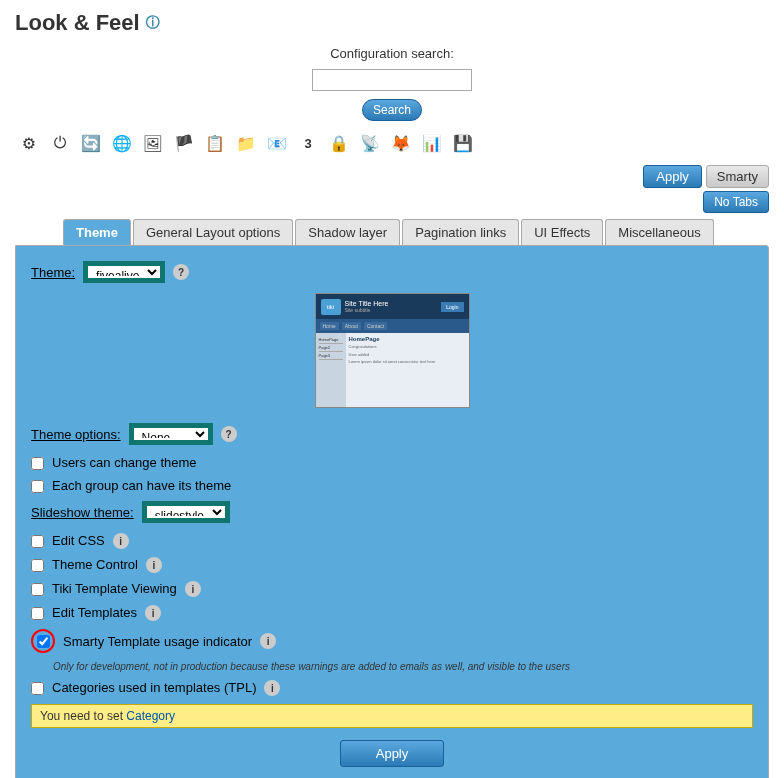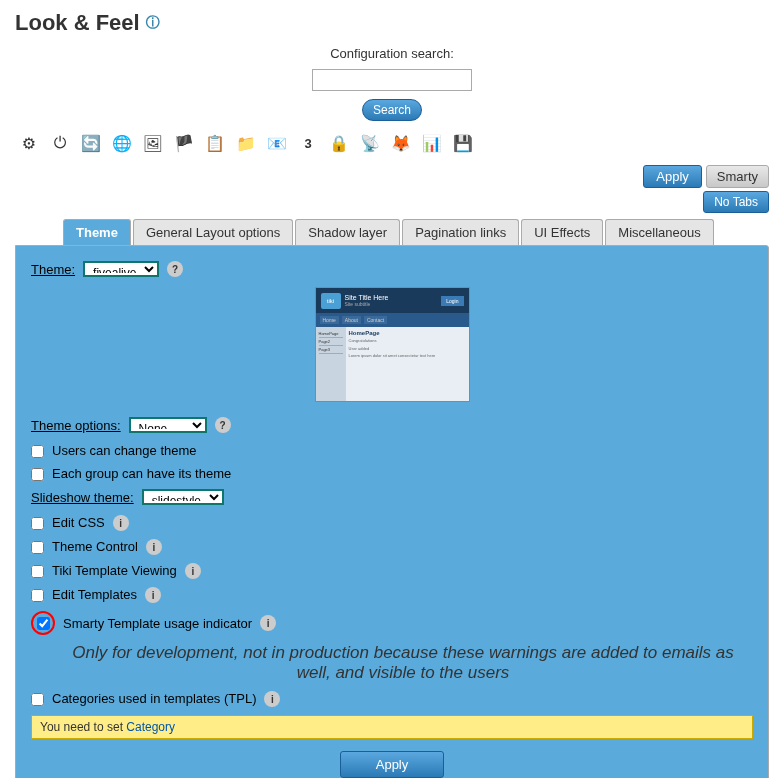--- a/index.html
+++ b/index.html
@@ -24,42 +24,42 @@
     .btn-notabs { background: linear-gradient(to bottom, #5ba8e0, #2b7ab5); color: #fff; border: 1px solid #1a5e9a; padding: 3px 10px; cursor: pointer; font-size: 12px; border-radius: 3px; }
 
     .tabs-row { display: flex; gap: 2px; margin-bottom: 0; padding-left: 48px; }
     .tab { padding: 5px 12px; border: 1px solid #aaa; border-bottom: none; cursor: pointer; font-size: 13px; background: #e5e5e5; border-radius: 3px 3px 0 0; color: #333; }
     .tab.active { background: #5aabdc; color: #fff; font-weight: bold; }
 
     .main-panel { background: #5aabdc; border: 1px solid #aaa; padding: 15px; border-radius: 0 3px 3px 3px; min-height: 530px; }
 
     .form-row { display: flex; align-items: center; gap: 8px; margin-bottom: 10px; }
     .form-label { font-size: 13px; color: #000; font-weight: normal; text-decoration: underline; }
-    select.form-select { border: 2px solid #0f766e; padding: 2px 4px; height: 16px; font-size: 12px; background: #fff; }
+    select.form-select { border: 5px solid #0f766e; padding: 2px 4px; height: 22px; font-size: 12px; background: #fff; }
     .help-circle { display: inline-flex; align-items: center; justify-content: center; width: 16px; height: 16px; background: #ccc; border-radius: 50%; font-size: 10px; cursor: pointer; color: #333; font-weight: bold; }
 
     .theme-preview { margin: 10px auto 15px auto; display: block; width: 155px; height: 115px; border: 1px solid #888; background: #fff; overflow: hidden; position: relative; }
     .preview-header { background: #1a3a5c; height: 25px; display: flex; align-items: center; padding: 0 5px; gap: 4px; }
     .preview-logo { width: 20px; height: 16px; background: #4a9fd4; border-radius: 2px; display: flex; align-items: center; justify-content: center; font-size: 7px; color: #fff; }
     .preview-title { font-size: 7px; color: #fff; }
     .preview-subtitle { font-size: 5px; color: #aaa; }
     .preview-nav { background: #2a5a8c; height: 14px; display: flex; align-items: center; padding: 0 4px; gap: 3px; }
     .preview-nav-item { font-size: 5px; color: #ccc; background: #3a6a9c; padding: 1px 3px; }
     .preview-body { background: #e8eef4; display: flex; height: 76px; }
     .preview-sidebar { width: 30px; background: #c8d4e0; padding: 3px; }
     .preview-sidebar-item { font-size: 4px; color: #333; padding: 1px 0; border-bottom: 1px solid #aaa; }
     .preview-content { flex: 1; padding: 3px; }
     .preview-content-title { font-size: 6px; color: #1a3a5c; font-weight: bold; margin-bottom: 2px; }
     .preview-content-text { font-size: 4px; color: #666; line-height: 1.3; }
 
     .checkbox-row { display: flex; align-items: flex-start; gap: 8px; margin-bottom: 8px; }
     .checkbox-row input[type=checkbox] { margin-top: 2px; cursor: pointer; }
     .checkbox-label { font-size: 13px; color: #000; }
 
-    .warning-text { font-size: 17px; color: #333; font-style: italic; margin-left: 22px; margin-bottom: 8px; text-align: center; }
+    .warning-text { font-size: 10px; color: #333; font-style: italic; margin-left: 22px; margin-bottom: 8px; }
 
     .category-warning { background: #ffee88; border: 1px solid #ccaa00; padding: 4px 8px; margin-top: 4px; font-size: 12px; }
     .category-warning a { color: #0055aa; text-decoration: none; }
 
     .bottom-apply-row { display: flex; justify-content: center; margin-top: 12px; }
     .btn-apply-bottom { background: linear-gradient(to bottom, #5ba8e0, #2b7ab5); color: #fff; border: 1px solid #1a5e9a; padding: 5px 35px; cursor: pointer; font-size: 13px; border-radius: 3px; }
 
     .slideshow-row { display: flex; align-items: center; gap: 8px; margin-bottom: 10px; margin-top: 4px; }
 
     .action-right { display: flex; flex-direction: column; align-items: flex-end; gap: 3px; }

